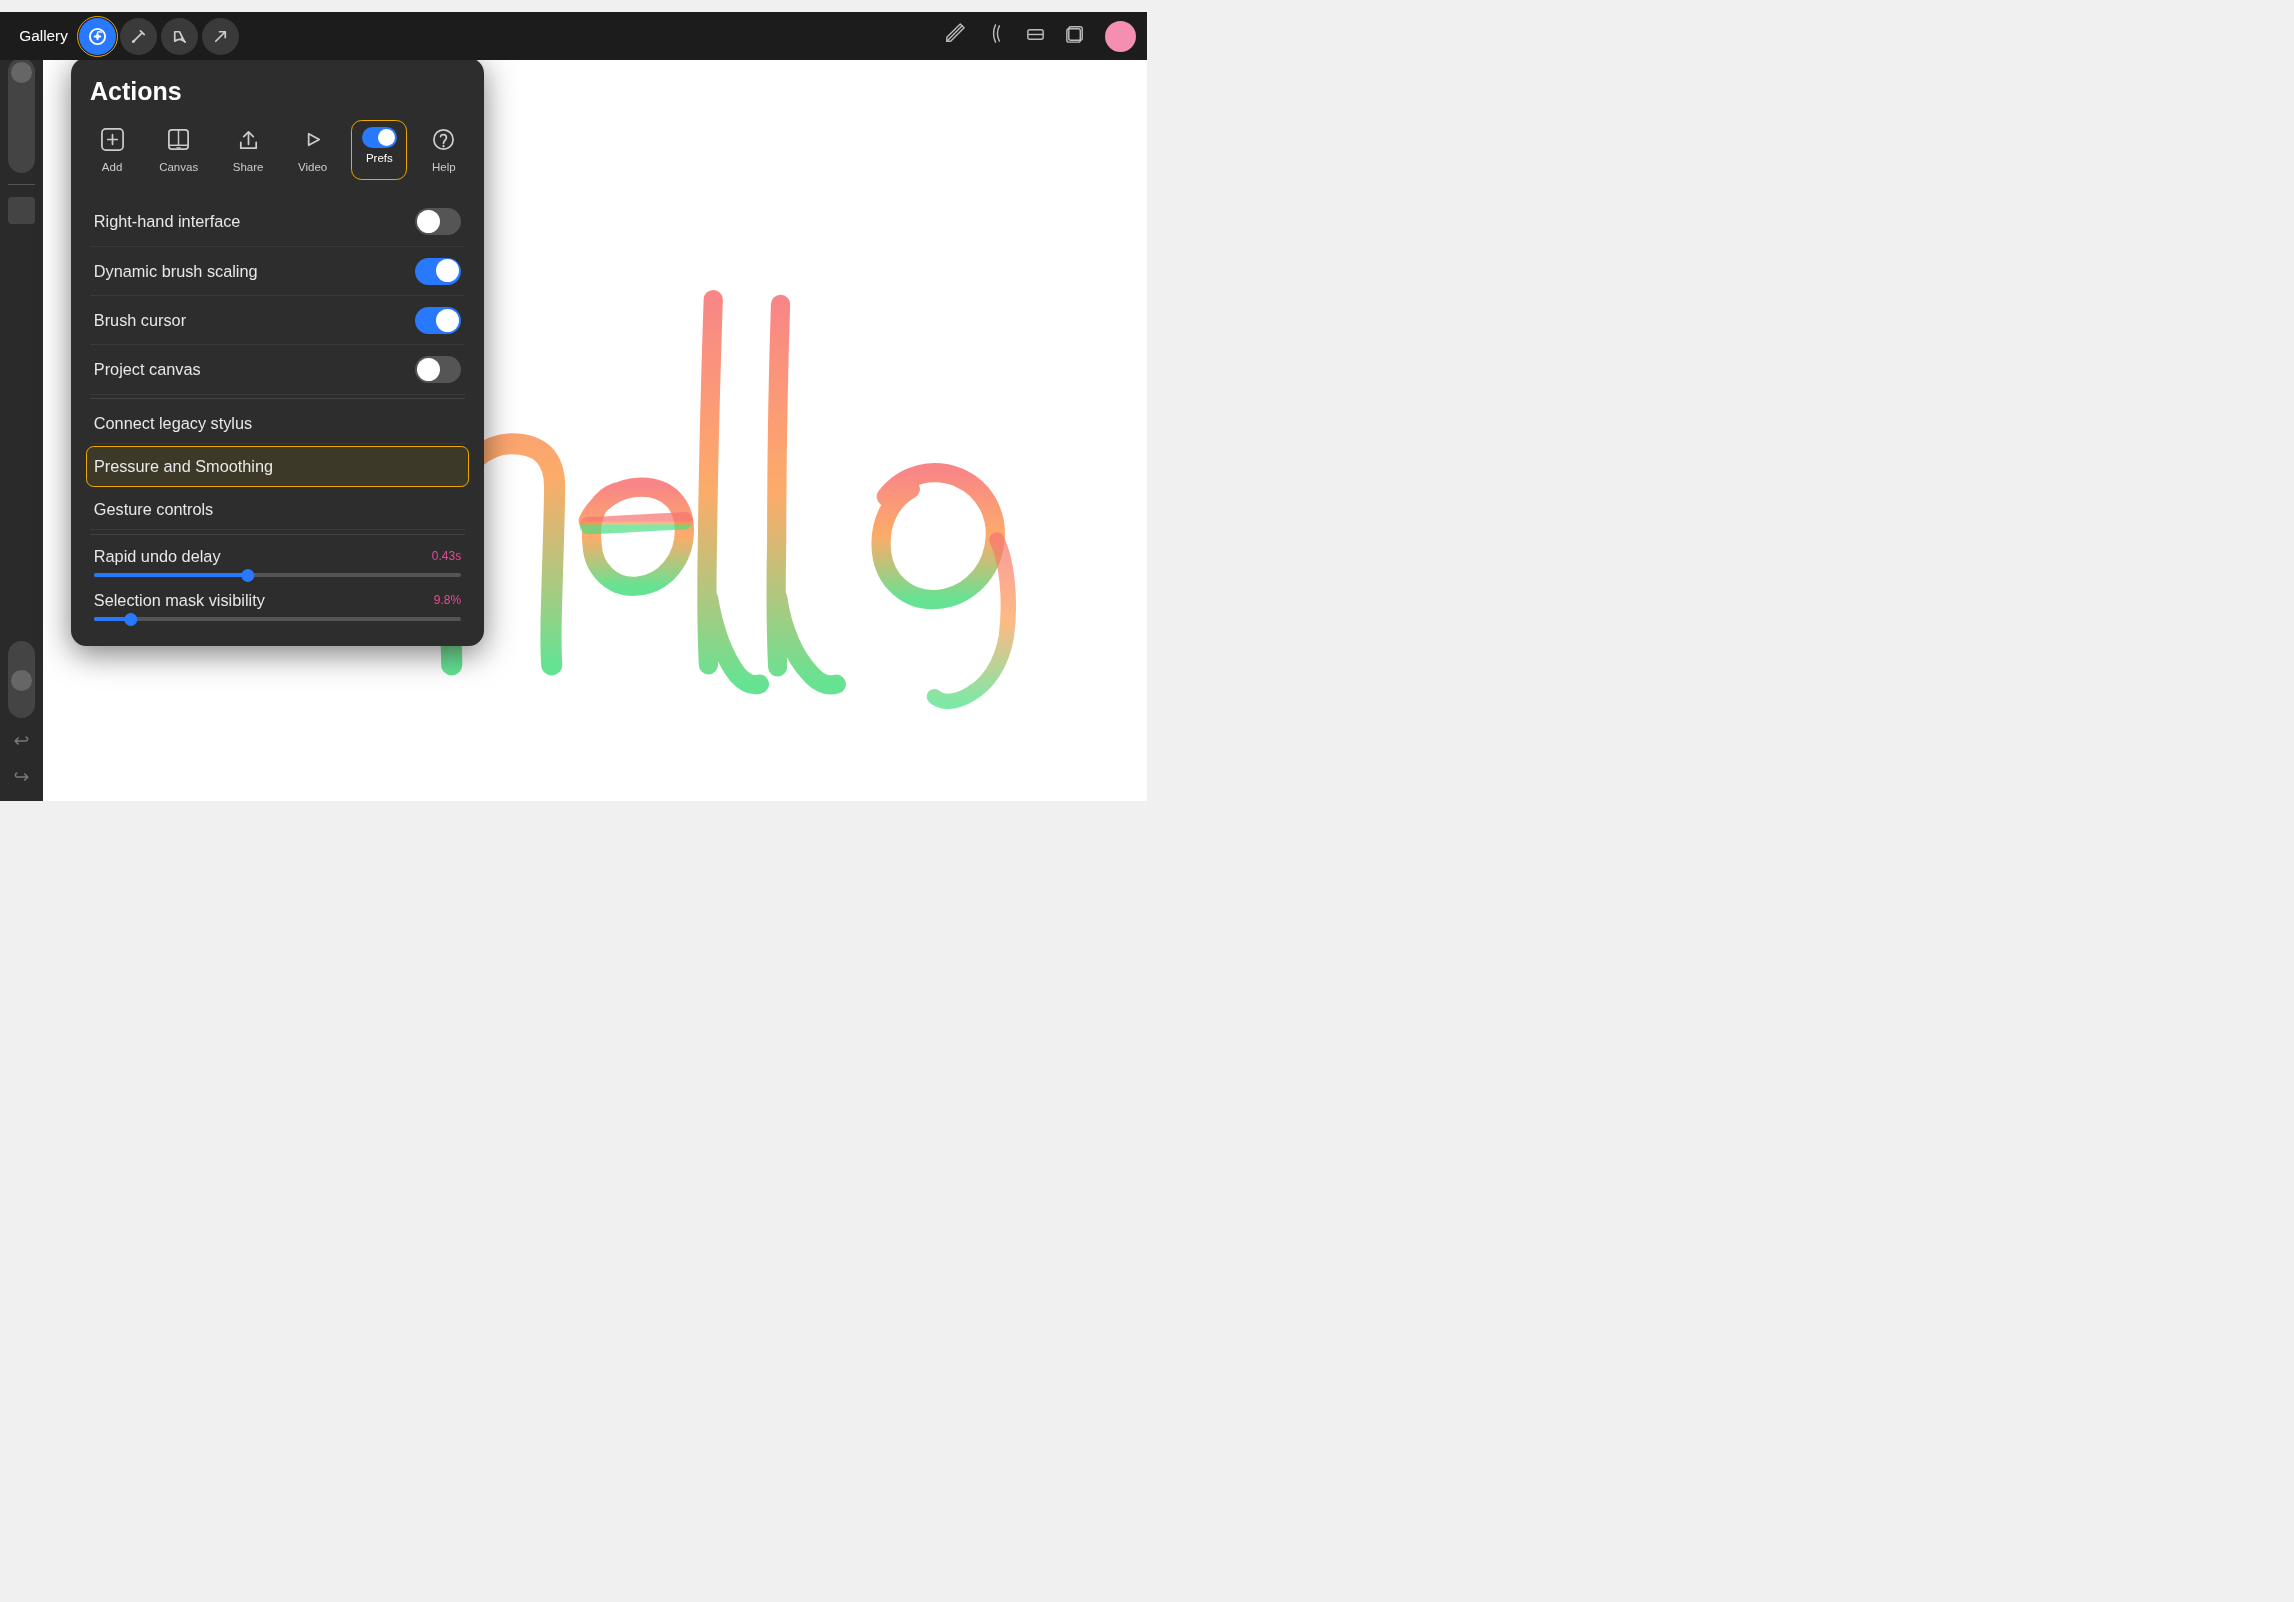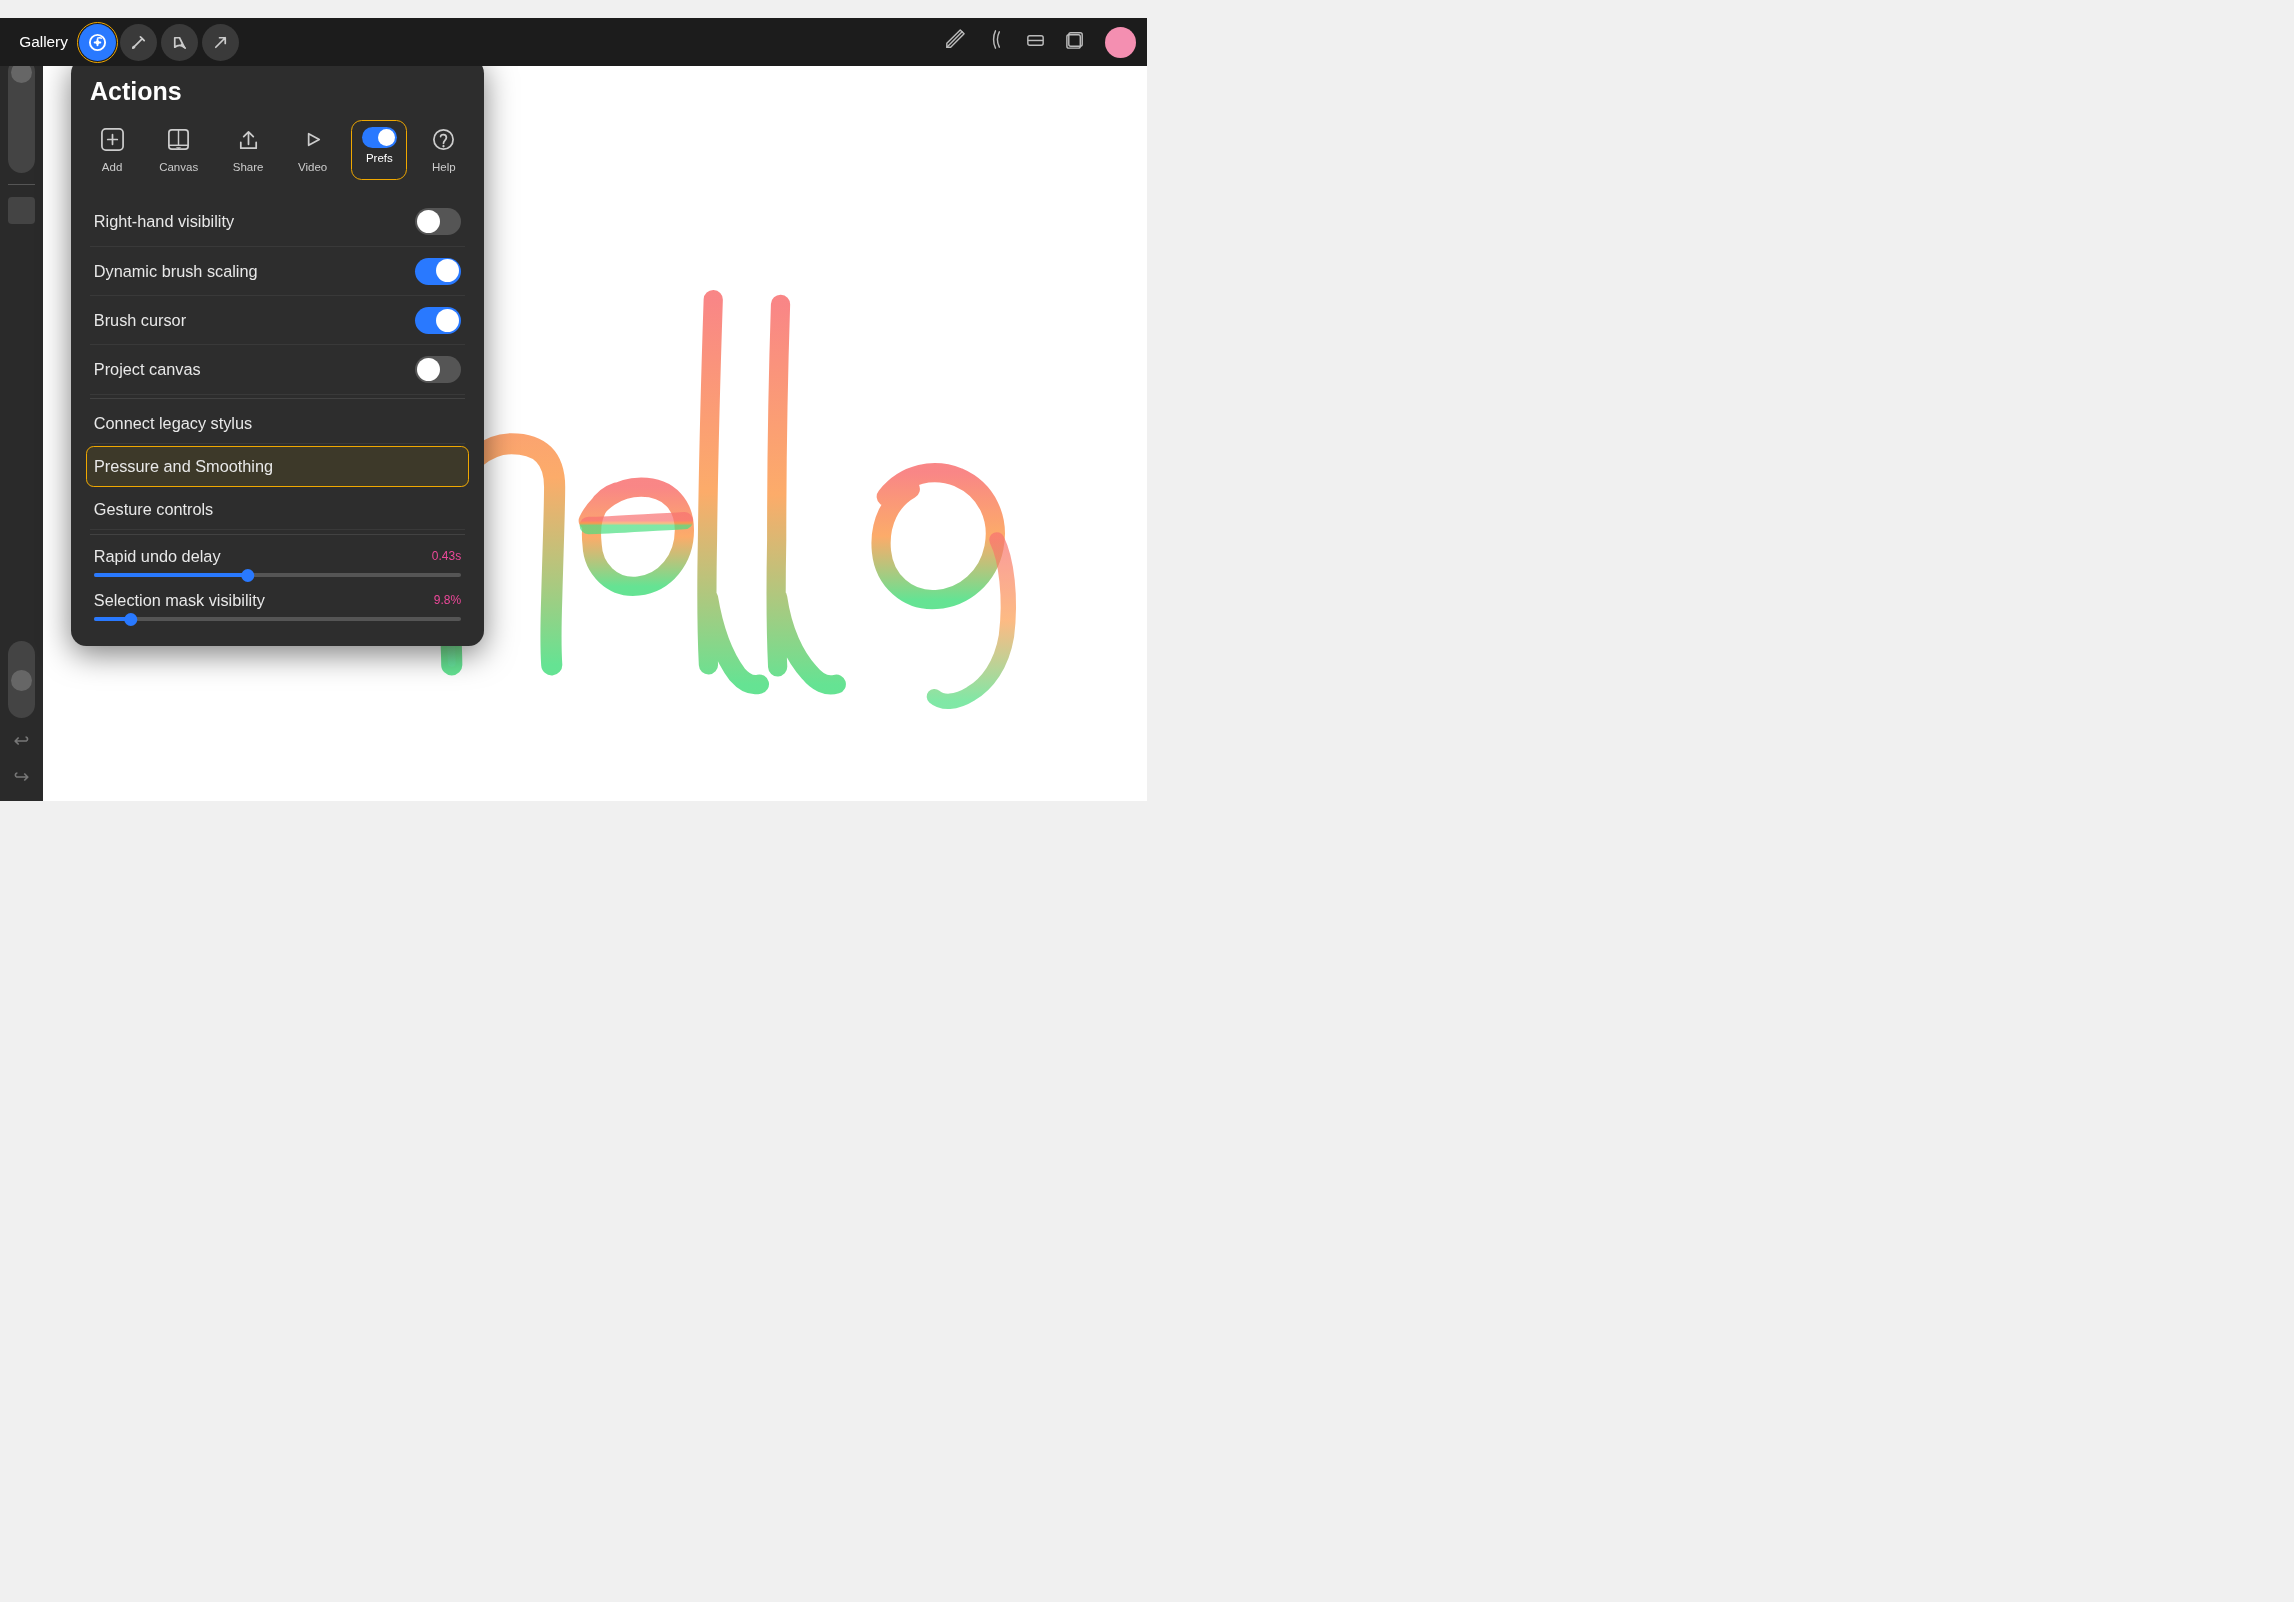--- a/index.html
+++ b/index.html
@@ -8,21 +8,21 @@
       height: 801px;
       background: #f0f0f0;
       font-family: -apple-system, BlinkMacSystemFont, 'Helvetica Neue', sans-serif;
       overflow: hidden;
       position: relative;
     }
 
     
     .toolbar {
       position: absolute;
-      top: 18px; left: 0; right: 0;
+      top: 12px; left: 0; right: 0;
       height: 48px;
       background: #1c1c1c;
       display: flex;
       align-items: center;
       padding: 0 11.5px;
       z-index: 100;
     }
     .toolbar-left {
       display: flex;
       align-items: center;
@@ -514,21 +514,21 @@
         </svg>
       </span>
       <span class="panel-tab-label">Help</span>
     </button>
   </div>
 
   <div class="settings-list">
 
 
     <div class="setting-row">
-      <span class="setting-label">Right-hand visibility</span>
+      <span class="setting-label">Right-hand interface</span>
       <div class="toggle off">
         <div class="toggle-thumb"></div>
       </div>
     </div>
 
     <div class="setting-row">
       <span class="setting-label">Dynamic brush scaling</span>
       <div class="toggle on">
         <div class="toggle-thumb"></div>
       </div>

